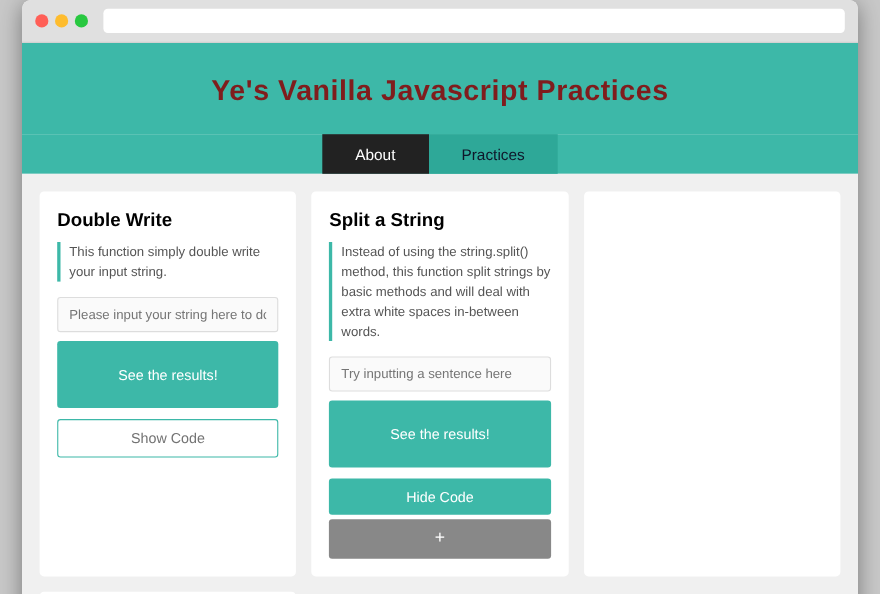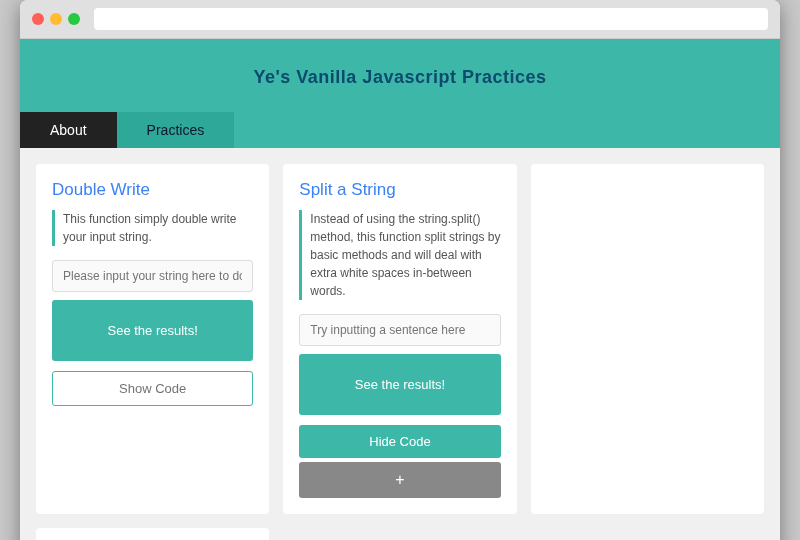--- a/index.html
+++ b/index.html
@@ -52,36 +52,37 @@
     }
 
     
     .site-header {
       background: #3db8a8;
       text-align: center;
       padding: 28px 20px 18px;
     }
 
     .site-title {
-      color: #0c4a6e;
-      font-size: 18px;
+      color: #7f1d1d;
+      font-size: 26px;
       font-weight: 700;
       letter-spacing: 0.5px;
       margin-bottom: 6px;
     }
 
     .site-subtitle {
       color: rgba(255,255,255,0.85);
       font-size: 13px;
     }
 
     
     .nav-bar {
       display: flex;
       background: #3db8a8;
+      justify-content: center;
     }
 
     .nav-item {
       padding: 10px 30px;
       font-size: 14px;
       cursor: pointer;
     }
 
     .nav-item.active {
       background: #222;
@@ -105,22 +106,22 @@
     
     .card {
       background: #fff;
       border-radius: 4px;
       padding: 16px;
       overflow: hidden;
     }
 
     .card-title {
       font-size: 17px;
-      font-weight: 400;
-      color: #3b82f6;
+      font-weight: 700;
+      color: #000000;
       margin-bottom: 10px;
     }
 
     .card-description {
       font-size: 12px;
       color: #555;
       line-height: 1.5;
       border-left: 3px solid #3db8a8;
       padding-left: 8px;
       margin-bottom: 14px;

